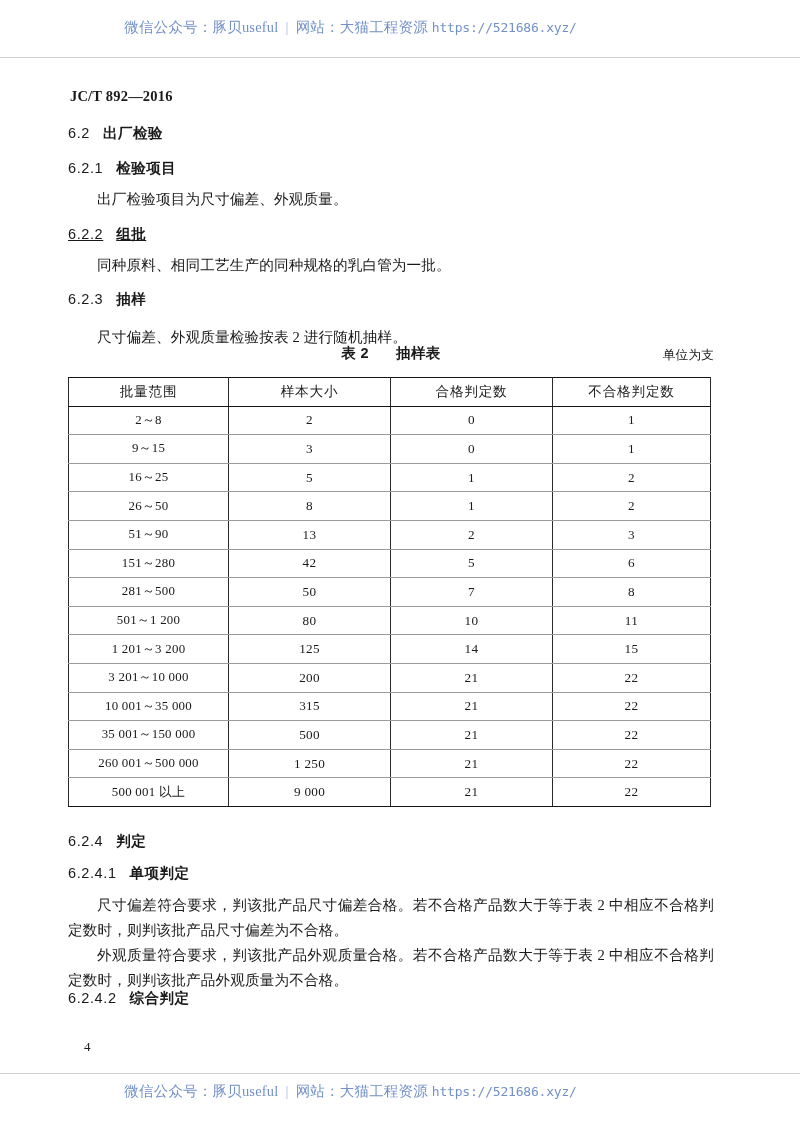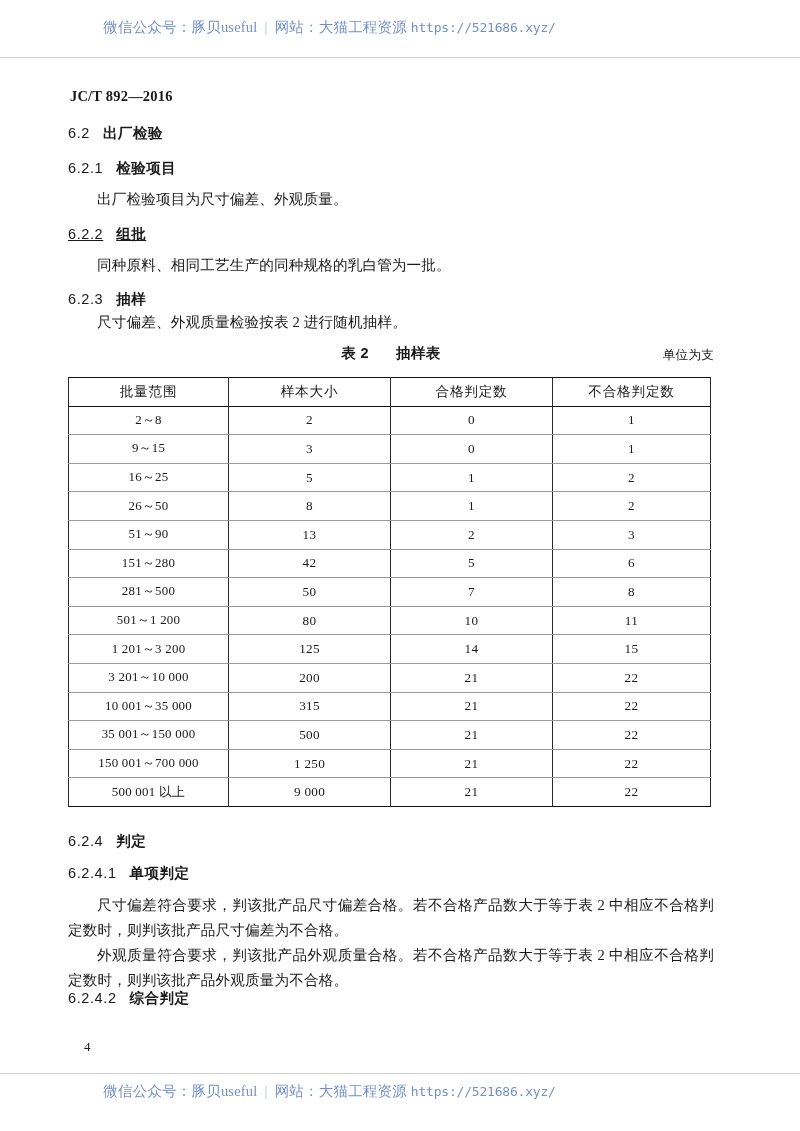--- a/index.html
+++ b/index.html
@@ -24,20 +24,21 @@
   .watermark {
     position: absolute;
     left: 0;
     width: 659px;
     text-align: center;
     color: #7391c8;
     font-size: 14.5px;
     letter-spacing: 0.2px;
     white-space: nowrap;
     font-family: "Liberation Serif", "DejaVu Serif", serif;
+    padding-left: 21px;
   }
   .watermark .wm-sep {
     color: #a8bcdd;
     padding: 0 7px;
     font-weight: 300;
   }
   .watermark .wm-url {
     font-family: "DejaVu Sans Mono", "Liberation Mono", monospace;
     font-size: 13px;
     letter-spacing: -0.2px;
@@ -202,21 +203,21 @@
     <div class="para" style="top:187px;">出厂检验项目为尺寸偏差、外观质量。</div>
 
     <div class="h-sec" style="top:225px;text-decoration:underline;">
       <span class="num">6.2.2</span><span class="ttl">组批</span>
     </div>
     <div class="para" style="top:253px;">同种原料、相同工艺生产的同种规格的乳白管为一批。</div>
 
     <div class="h-sec" style="top:290px;">
       <span class="num">6.2.3</span><span class="ttl">抽样</span>
     </div>
-    <div class="para" style="top:310px;">尺寸偏差、外观质量检验按表 2 进行随机抽样。</div>
+    <div class="para" style="top:325px;">尺寸偏差、外观质量检验按表 2 进行随机抽样。</div>
 
     <div class="tbl-caption">
       <span class="cap-no">表 2</span><span>抽样表</span>
     </div>
     <div class="tbl-unit">单位为支</div>
 
     <table class="sampling">
       <colgroup>
         <col class="c1">
           <col class="c2">
@@ -298,21 +299,21 @@
             <td>21</td>
             <td>22</td>
           </tr>
           <tr>
             <td class="rng">35 001～150 000</td>
             <td>500</td>
             <td>21</td>
             <td>22</td>
           </tr>
           <tr>
-            <td class="rng">150 001～700 000</td>
+            <td class="rng">260 001～500 000</td>
             <td>1 250</td>
             <td>21</td>
             <td>22</td>
           </tr>
           <tr>
             <td class="rng">500 001 以上</td>
             <td>9 000</td>
             <td>21</td>
             <td>22</td>
           </tr>

